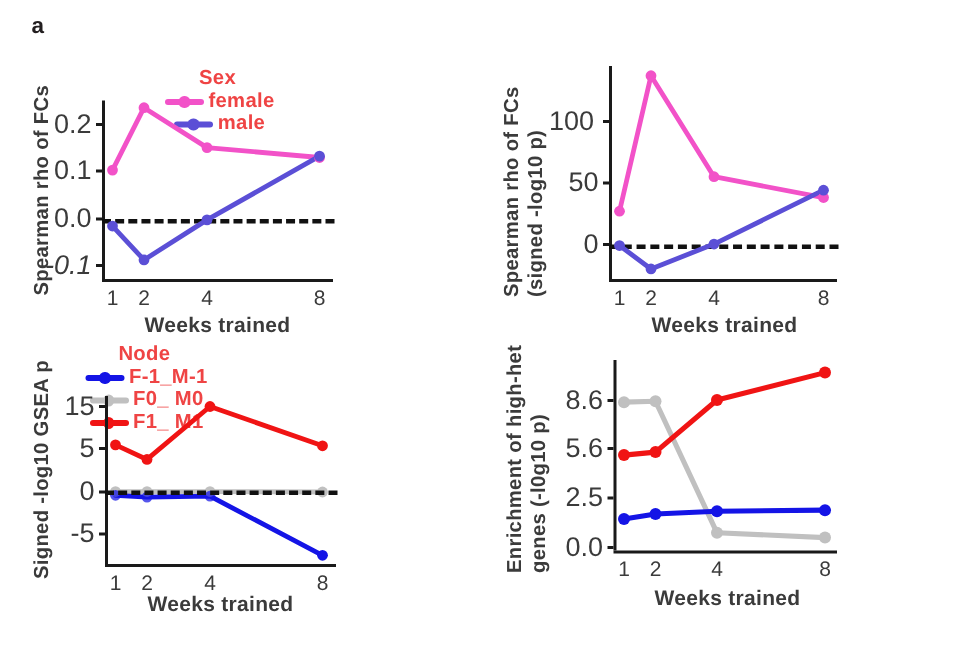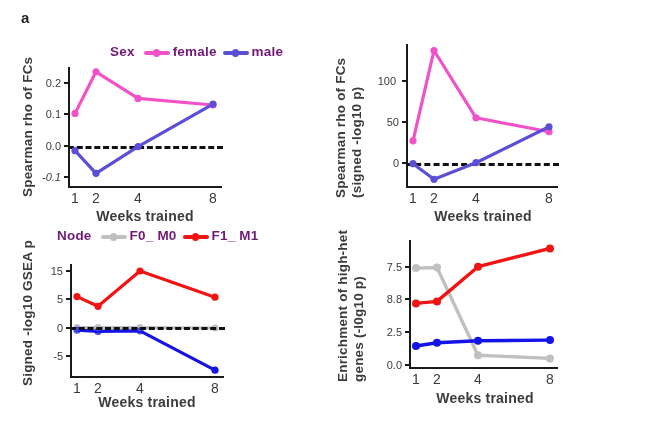--- a/index.html
+++ b/index.html
@@ -14,42 +14,42 @@
     position:absolute;left:21px;top:9px;
     font-size:15px;font-weight:bold;color:#231f20;
     letter-spacing:0;
   }
 
   .panel{position:absolute;}
 
   
   .legend{
     position:absolute;display:flex;align-items:center;
-    font-size:13.5px;color:#701a75;white-space:nowrap;
+    font-size:13.5px;color:#ef4444;white-space:nowrap;flex-direction:column;
   }
   .legend-title{font-weight:bold;margin-right:9px;letter-spacing:.2px;}
   .legend-entry{display:flex;align-items:flex-end;margin-right:6px;}
   .legend-key{
     position:relative;width:26px;height:12px;margin-right:3px;
     display:flex;align-items:center;justify-content:center;
   }
   .legend-key .lk-line{position:absolute;left:0;right:0;height:3.2px;border-radius:2px;}
   .legend-key .lk-dot{position:relative;width:7.5px;height:7.5px;border-radius:50%;}
   .legend-label{font-weight:bold;letter-spacing:.2px;}
 
   
   .plot{position:absolute;}
   .axis-line{position:absolute;background:#1a1a1a;}
   .axis-y{width:2.4px;}
   .axis-x{height:2.4px;}
   .tick{position:absolute;background:#1a1a1a;}
   .tick-y{width:4px;height:2px;}
 
   .ytick-label{
-    position:absolute;font-size:11px;color:#3b3b3b;
+    position:absolute;font-size:18px;color:#3b3b3b;
     text-align:right;transform:translateY(-50%);white-space:nowrap;
   }
   .xtick-label{
     position:absolute;font-size:14px;color:#3b3b3b;
     transform:translateX(-50%);white-space:nowrap;
   }
 
   .xlabel{
     position:absolute;font-size:14px;font-weight:bold;color:#3b3b3b;
     transform:translateX(-50%);white-space:nowrap;letter-spacing:.2px;
@@ -177,20 +177,27 @@
 
     <div class="xlabel" style="left:158px;top:178px;">Weeks trained</div>
     <div class="ylabel two-line" style="left:8px;top:168px;">Spearman rho of FCs
 (signed -log10 p)</div>
   </div>
 
   <div class="panel" id="panel-2" style="left:0px;top:222px;width:325px;height:200px;">
 
     <div class="legend" style="left:57px;top:6px;">
       <span class="legend-title">Node</span>
+      <span class="legend-entry">
+        <span class="legend-key">
+          <span class="lk-line" style="background:#1414e6;"></span>
+          <span class="lk-dot" style="background:#1414e6;"></span>
+        </span>
+        <span class="legend-label">F-1_M-1</span>
+      </span>
       <span class="legend-entry">
         <span class="legend-key">
           <span class="lk-line" style="background:#c0c0c0;"></span>
           <span class="lk-dot" style="background:#c0c0c0;"></span>
         </span>
         <span class="legend-label">F0_ M0</span>
       </span>
       <span class="legend-entry">
         <span class="legend-key">
           <span class="lk-line" style="background:#f01414;"></span>
@@ -256,22 +263,22 @@
 
     <div class="plot" style="left:85px;top:18px;width:148px;height:127px;">
       <div class="axis-line axis-y" style="left:-1px;top:0;height:127px;"></div>
       <div class="axis-line axis-x" style="left:-1px;top:127px;width:149px;"></div>
 
       <div class="tick tick-y" style="left:-5px;top:25.5px;"></div>
       <div class="tick tick-y" style="left:-5px;top:58.2px;"></div>
       <div class="tick tick-y" style="left:-5px;top:91.0px;"></div>
       <div class="tick tick-y" style="left:-5px;top:123.7px;"></div>
 
-      <div class="ytick-label" style="right:156px;top:26.5px;width:36px;">7.5</div>
-      <div class="ytick-label" style="right:156px;top:59.2px;width:36px;">8.8</div>
+      <div class="ytick-label" style="right:156px;top:26.5px;width:36px;">8.6</div>
+      <div class="ytick-label" style="right:156px;top:59.2px;width:36px;">5.6</div>
       <div class="ytick-label" style="right:156px;top:92.0px;width:36px;">2.5</div>
       <div class="ytick-label" style="right:156px;top:124.7px;width:36px;">0.0</div>
 
       <svg class="series" width="148" height="127">
         <polyline points="6,28.1 27,27.5 68,115.2 140,118.4 " fill="none" stroke="#c0c0c0" stroke-width="3.4" stroke-linejoin="round" stroke-linecap="round"></polyline>
         <polyline points="6,106.0 27,102.7 68,100.8 140,100.1 " fill="none" stroke="#1414e6" stroke-width="3.4" stroke-linejoin="round" stroke-linecap="round"></polyline>
         <polyline points="6,63.4 27,61.4 68,26.7 140,8.4 " fill="none" stroke="#f01414" stroke-width="3.4" stroke-linejoin="round" stroke-linecap="round"></polyline>
         <g fill="#c0c0c0">
             <circle cx="6" cy="28.1" r="4"></circle>
             <circle cx="27" cy="27.5" r="4"></circle>

